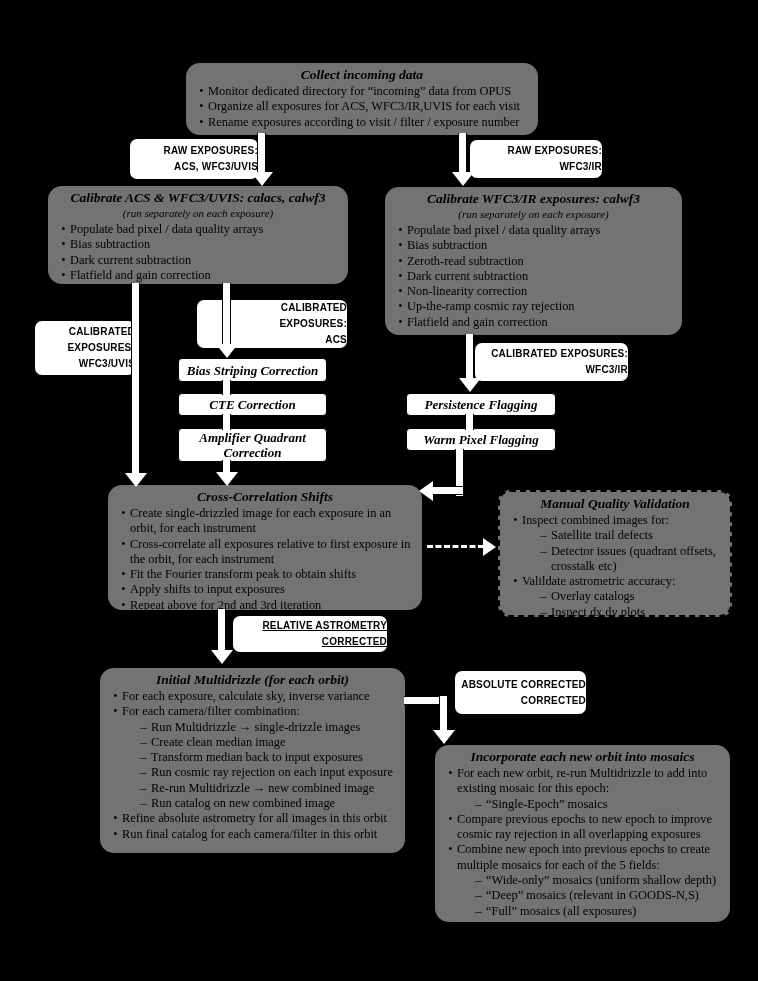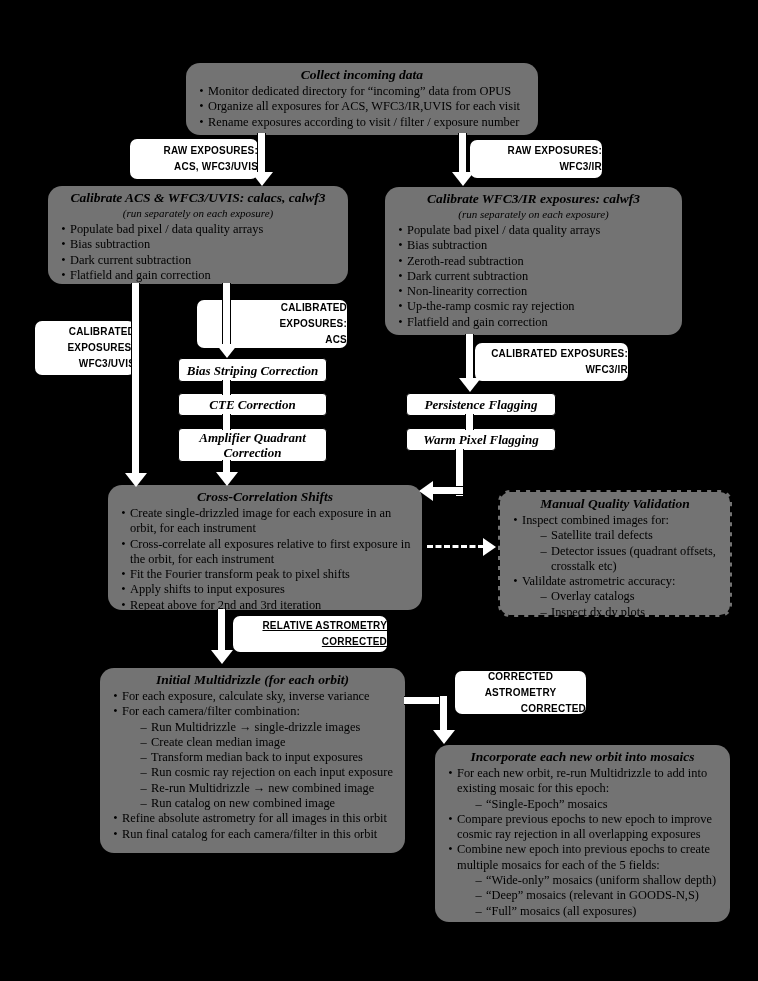--- a/index.html
+++ b/index.html
@@ -196,21 +196,21 @@
         <div class="li l0">
           <span class="marker">•</span>
           <span class="btext">Create single-drizzled image for each exposure in an orbit, for each instrument</span>
         </div>
         <div class="li l0">
           <span class="marker">•</span>
           <span class="btext">Cross-correlate all exposures relative to first exposure in the orbit, for each instrument</span>
         </div>
         <div class="li l0">
           <span class="marker">•</span>
-          <span class="btext">Fit the Fourier transform peak to pixel shifts</span>
+          <span class="btext">Fit the Fourier transform peak to obtain shifts</span>
         </div>
         <div class="li l0">
           <span class="marker">•</span>
           <span class="btext">Apply shifts to input exposures</span>
         </div>
         <div class="li l0">
           <span class="marker">•</span>
           <span class="btext">Repeat above for 2nd and 3rd iteration</span>
         </div>
       </div>
@@ -301,21 +301,21 @@
           <span class="btext">Run final catalog for each camera/filter in this orbit</span>
         </div>
       </div>
   </div>
 
   <div class="arrow shaft-h" style="left:404px;top:696px;width:42px;"></div>
   <div class="arrow shaft-v" style="left:439px;top:696px;height:35px;"></div>
   <div class="arrow head-down" style="left:433px;top:730px;"></div>
 
   <div class="flabel" style="left:455px;top:671px;width:131px;height:43px;">
-    <div>CORRECTED ASTROMETRY</div>
+    <div>ABSOLUTE CORRECTED</div>
     <div>CORRECTED</div>
   </div>
 
   <div class="bigbox" style="left:435px;top:745px;width:295px;height:177px;">
     <div class="title">Incorporate each new orbit into mosaics</div>
     <div class="list">
         <div class="li l0">
           <span class="marker">•</span>
           <span class="btext">For each new orbit, re-run Multidrizzle to add into existing mosaic for this epoch:</span>
         </div>

